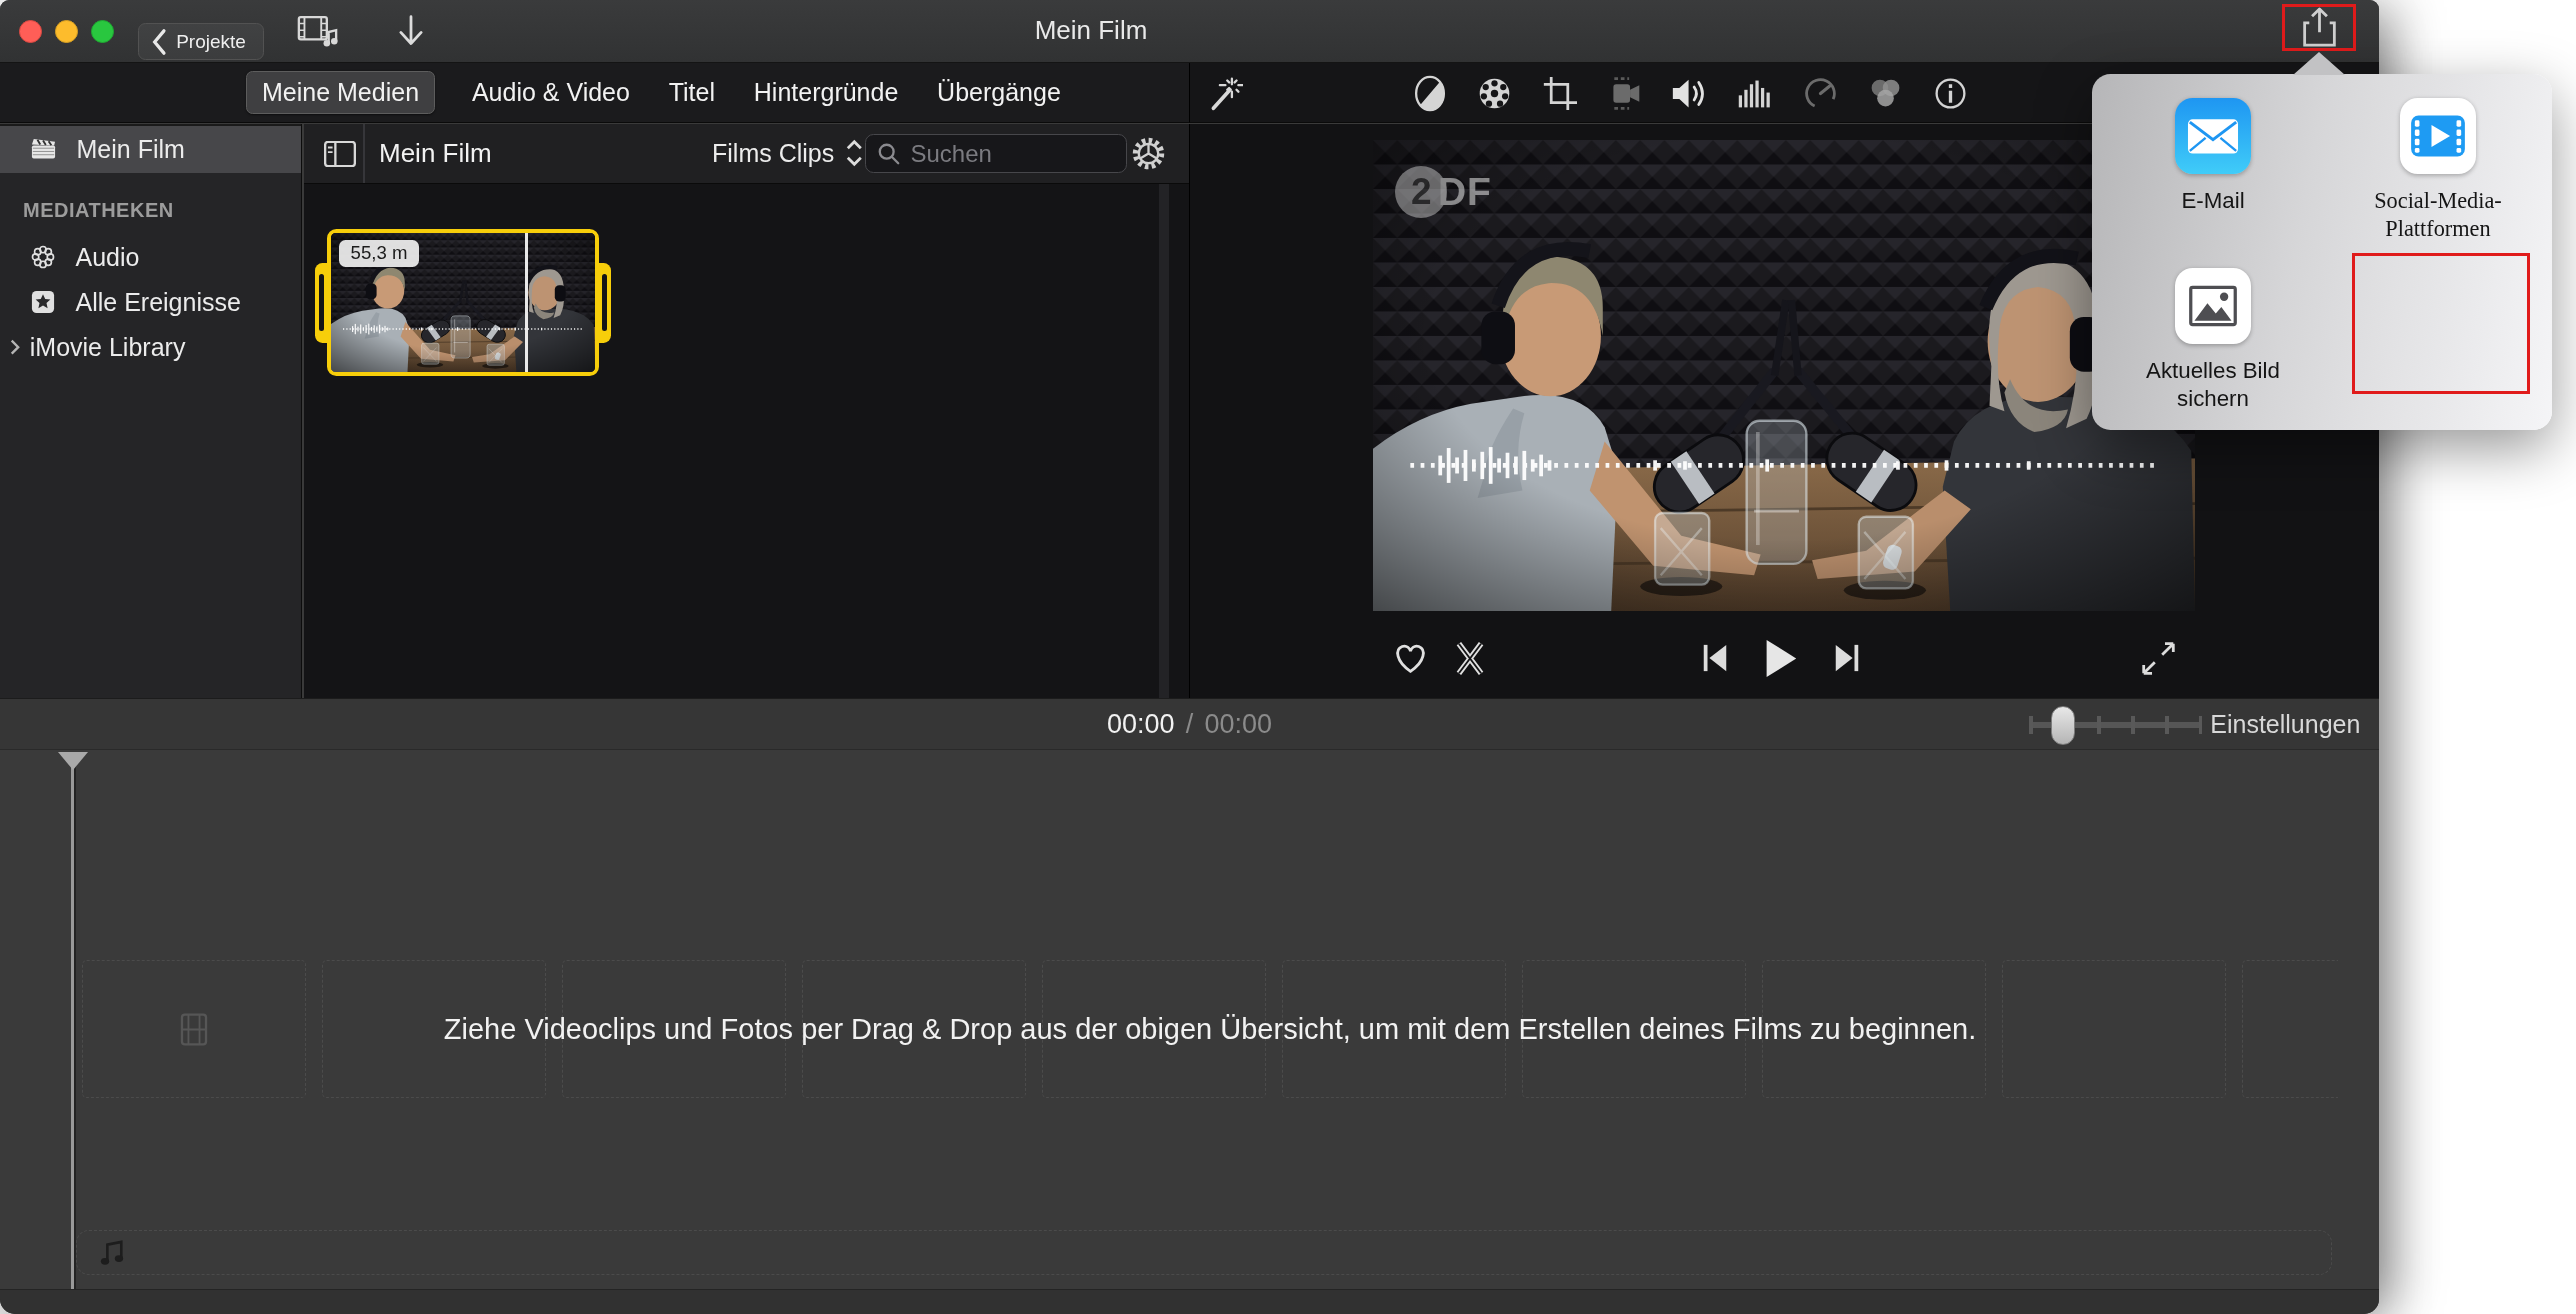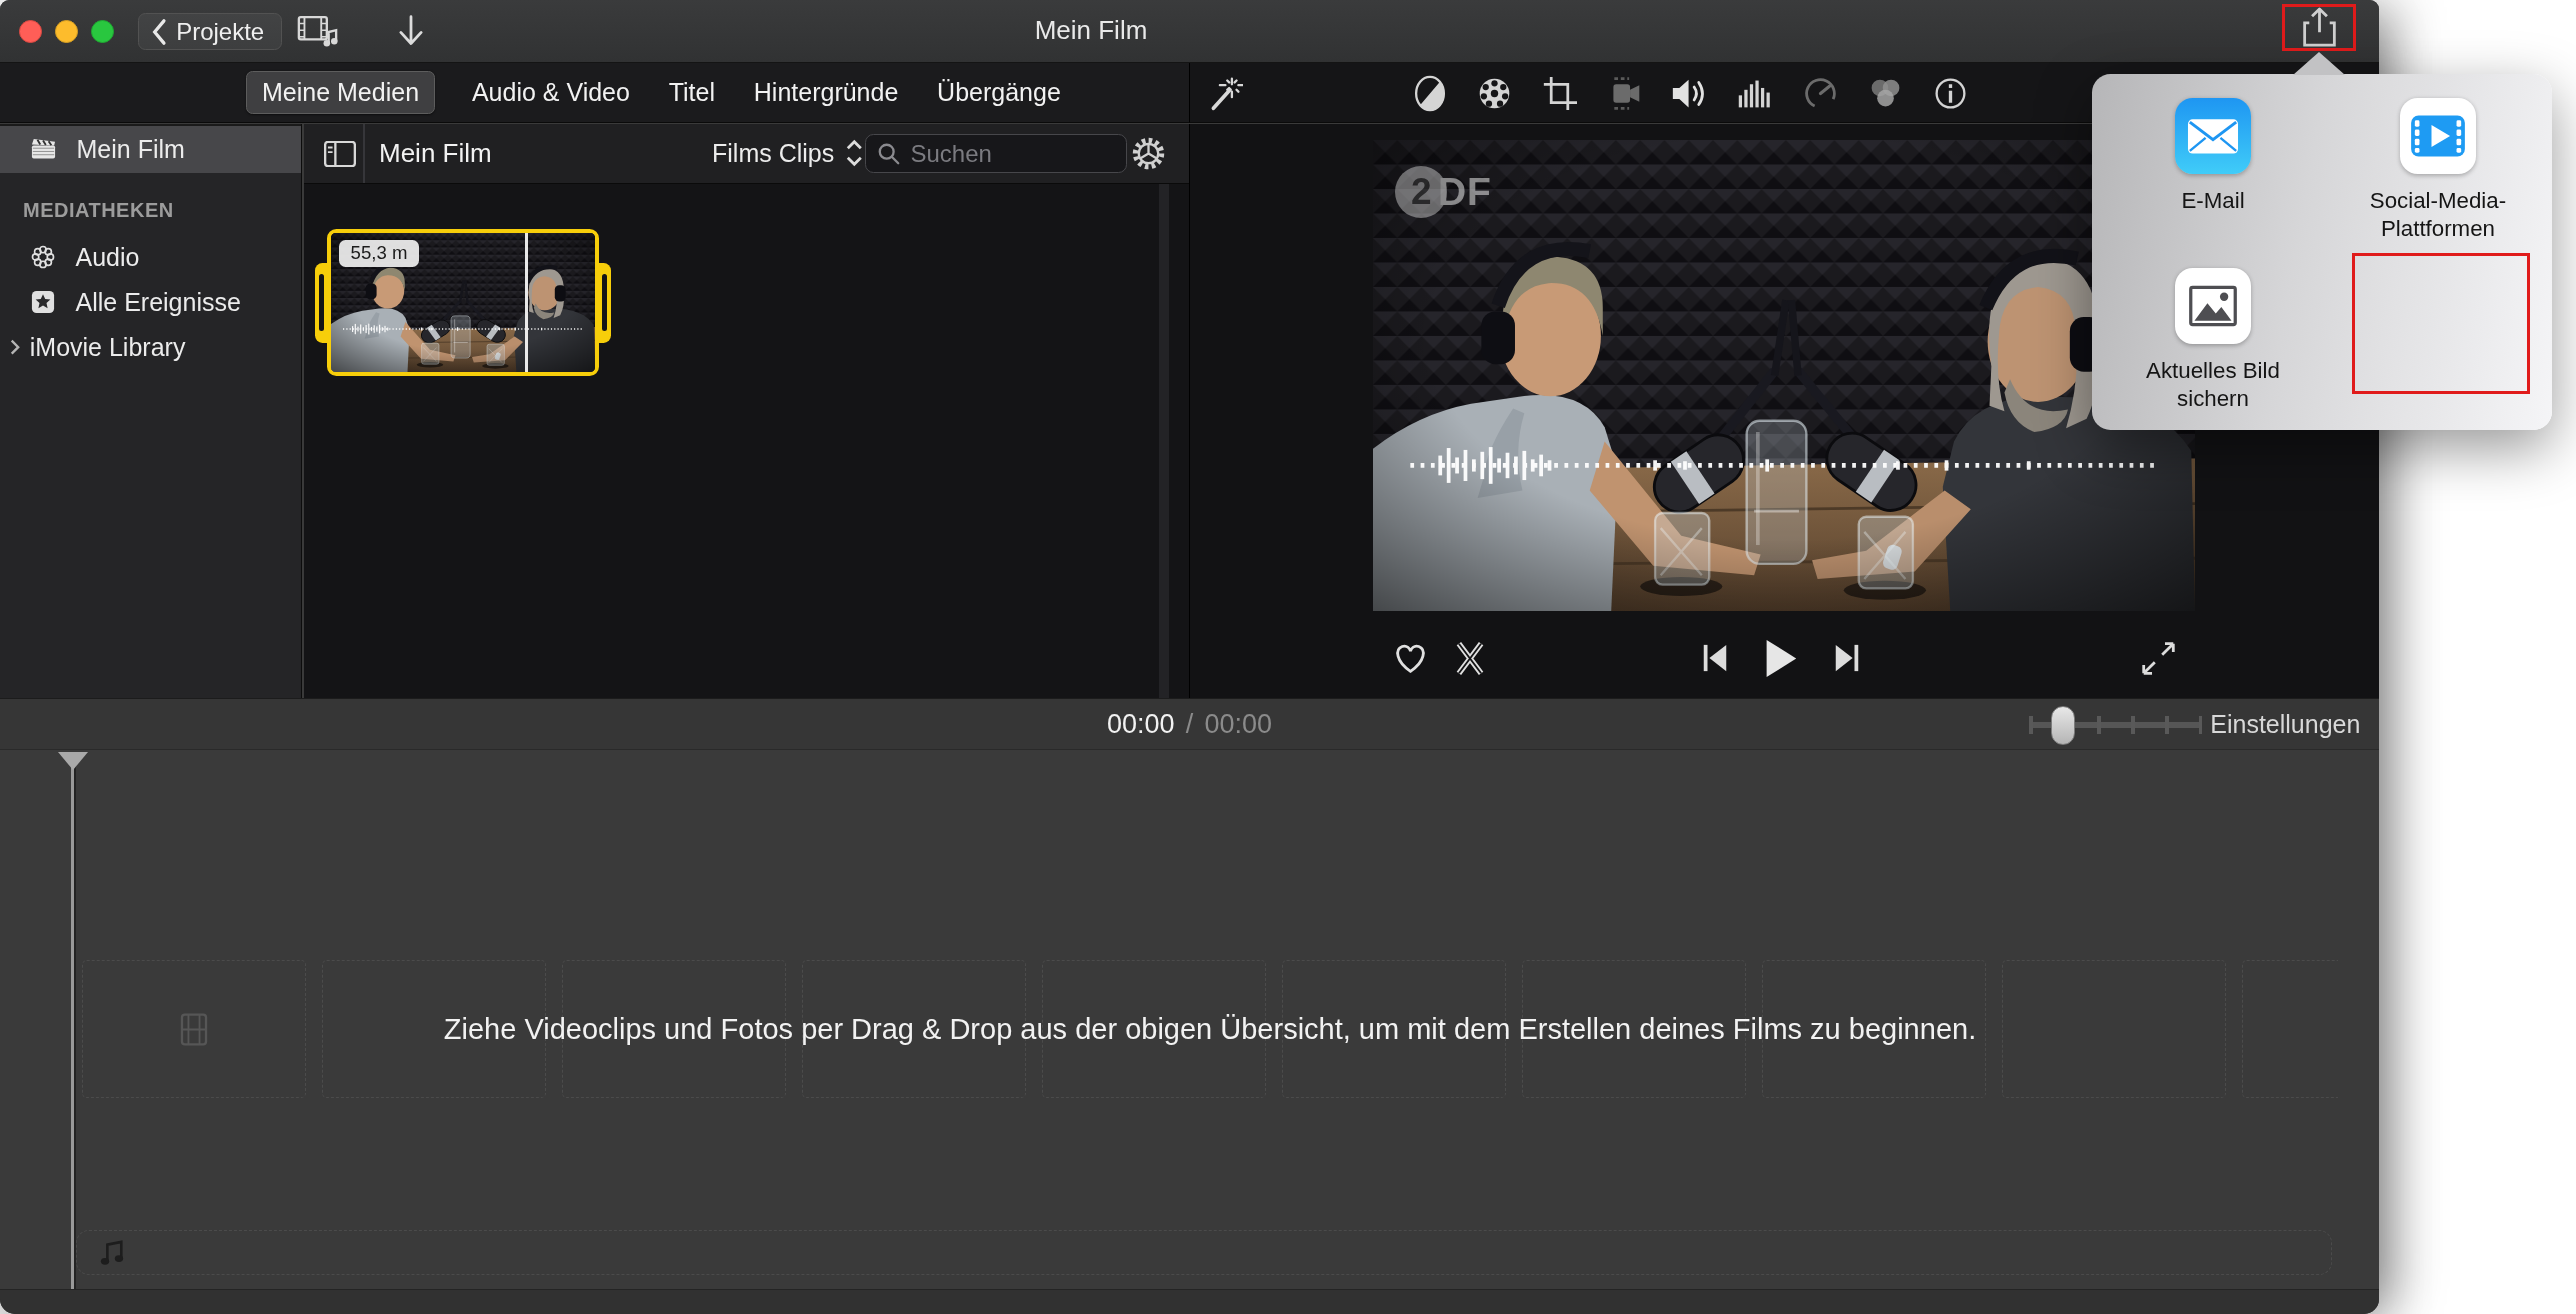--- a/index.html
+++ b/index.html
@@ -14,23 +14,23 @@
             overflow:hidden; }
 
   
   .titlebar { position:absolute; left:0; top:0; width:100%; height:63px;
               background:linear-gradient(#3a3b3c,#313233); border-bottom:1.9px solid #141414; }
   .lights { position:absolute; left:18.6px; top:19.5px; display:flex; gap:13px; }
   .light { width:23px; height:23px; border-radius:50%; }
   .light.red{ background:#ff5e57; border:0.9px solid #d94942;}
   .light.yellow{ background:#fdbc2c; border:0.9px solid #d8a022;}
   .light.green{ background:#29c73f; border:0.9px solid #1fa832;}
-  .back-btn { position:absolute; left:138px; top:13px; height:37px; padding:0 17px 0 11.2px;
+  .back-btn { position:absolute; left:138px; top:23px; height:37px; padding:0 17px 0 11.2px;
               display:flex; align-items:center; gap:7.4px; border:1.9px solid #525252; border-radius:7.4px;
-              background:rgba(255,255,255,.05); color:#efefef; font-size:24px; }
+              background:rgba(255,255,255,.05); color:#efefef; font-size:19px; }
   .tb-icon { position:absolute; top:11.2px; width:43px; height:41px; display:flex; align-items:center; justify-content:center; }
   .win-title { position:absolute; left:0; right:197px; top:0; height:61px; display:flex; align-items:center; justify-content:center;
                color:#e9e9e9; font-size:26px; font-weight:500; pointer-events:none; }
   .share-btn { position:absolute; left:2291px; top:7.4px; width:56px; height:41px; display:flex; align-items:center; justify-content:center; }
   .anno { position:absolute; border:3.7px solid #e01b1b; }
   .anno.share { left:2282px; top:3.7px; width:74px; height:47px; }
 
   
   .band { position:absolute; left:0; top:63px; width:100%; height:60px; }
   .band-left { position:absolute; left:0; top:0; width:1189px; height:100%; background:#1b1b1d; display:flex; align-items:center; gap:35px; padding-left:246px; border-bottom:1.9px solid #0a0a0a;}
@@ -112,21 +112,21 @@
               display:flex; align-items:center; padding-left:22.3px; }
   .tl-bottom { position:absolute; left:0; top:1289px; width:100%; height:25px; background:#313131; border-top:1.9px solid #242424;}
 
   
   .popover { position:absolute; left:2092px; top:74px; width:460px; height:356px; border-radius:18.6px;
              background:linear-gradient(100deg,#b6b6b8 0%,#d6d6d8 45%,#f5f5f7 100%);
              box-shadow:0 18.6px 56px rgba(0,0,0,.4); }
   .pop-arrow { position:absolute; left:201px; top:-22.3px; width:0; height:0;
                border-left:26px solid transparent; border-right:26px solid transparent; border-bottom:23px solid #c2c2c4; }
   .pop-item { position:absolute; display:flex; flex-direction:column; align-items:center; gap:13px; }
-  .pi-1 { left:13px; top:24px; width:216px; } .pi-2 { left:238px; top:24px; width:216px; }
+  .pi-1 { left:13px; top:24px; width:216px; } .pi-2 { left:238px; top:24px; width:216px;font-family:Liberation Serif, serif; }
   .pi-3 { left:0px;  top:194px; width:242px; } .pi-4 { left:238px; top:194px; width:216px; }
   .pop-icon { width:76px; height:76px; border-radius:17.7px; position:relative; flex:0 0 auto; }
   .pop-icon.white { background:#fff; box-shadow:0 1.9px 4.7px rgba(0,0,0,.25); }
   .pop-icon.mail { background:linear-gradient(#1e96f2,#40ccf8); box-shadow:0 1.9px 4.7px rgba(0,0,0,.25);}
   .pop-label { color:#151515; font-size:22.3px; text-align:center; line-height:1.25; width:186px; }
   .anno.export { left:260px; top:179px; width:178px; height:141px; }
 
   svg { display:block; }
 </style>
 </head>

